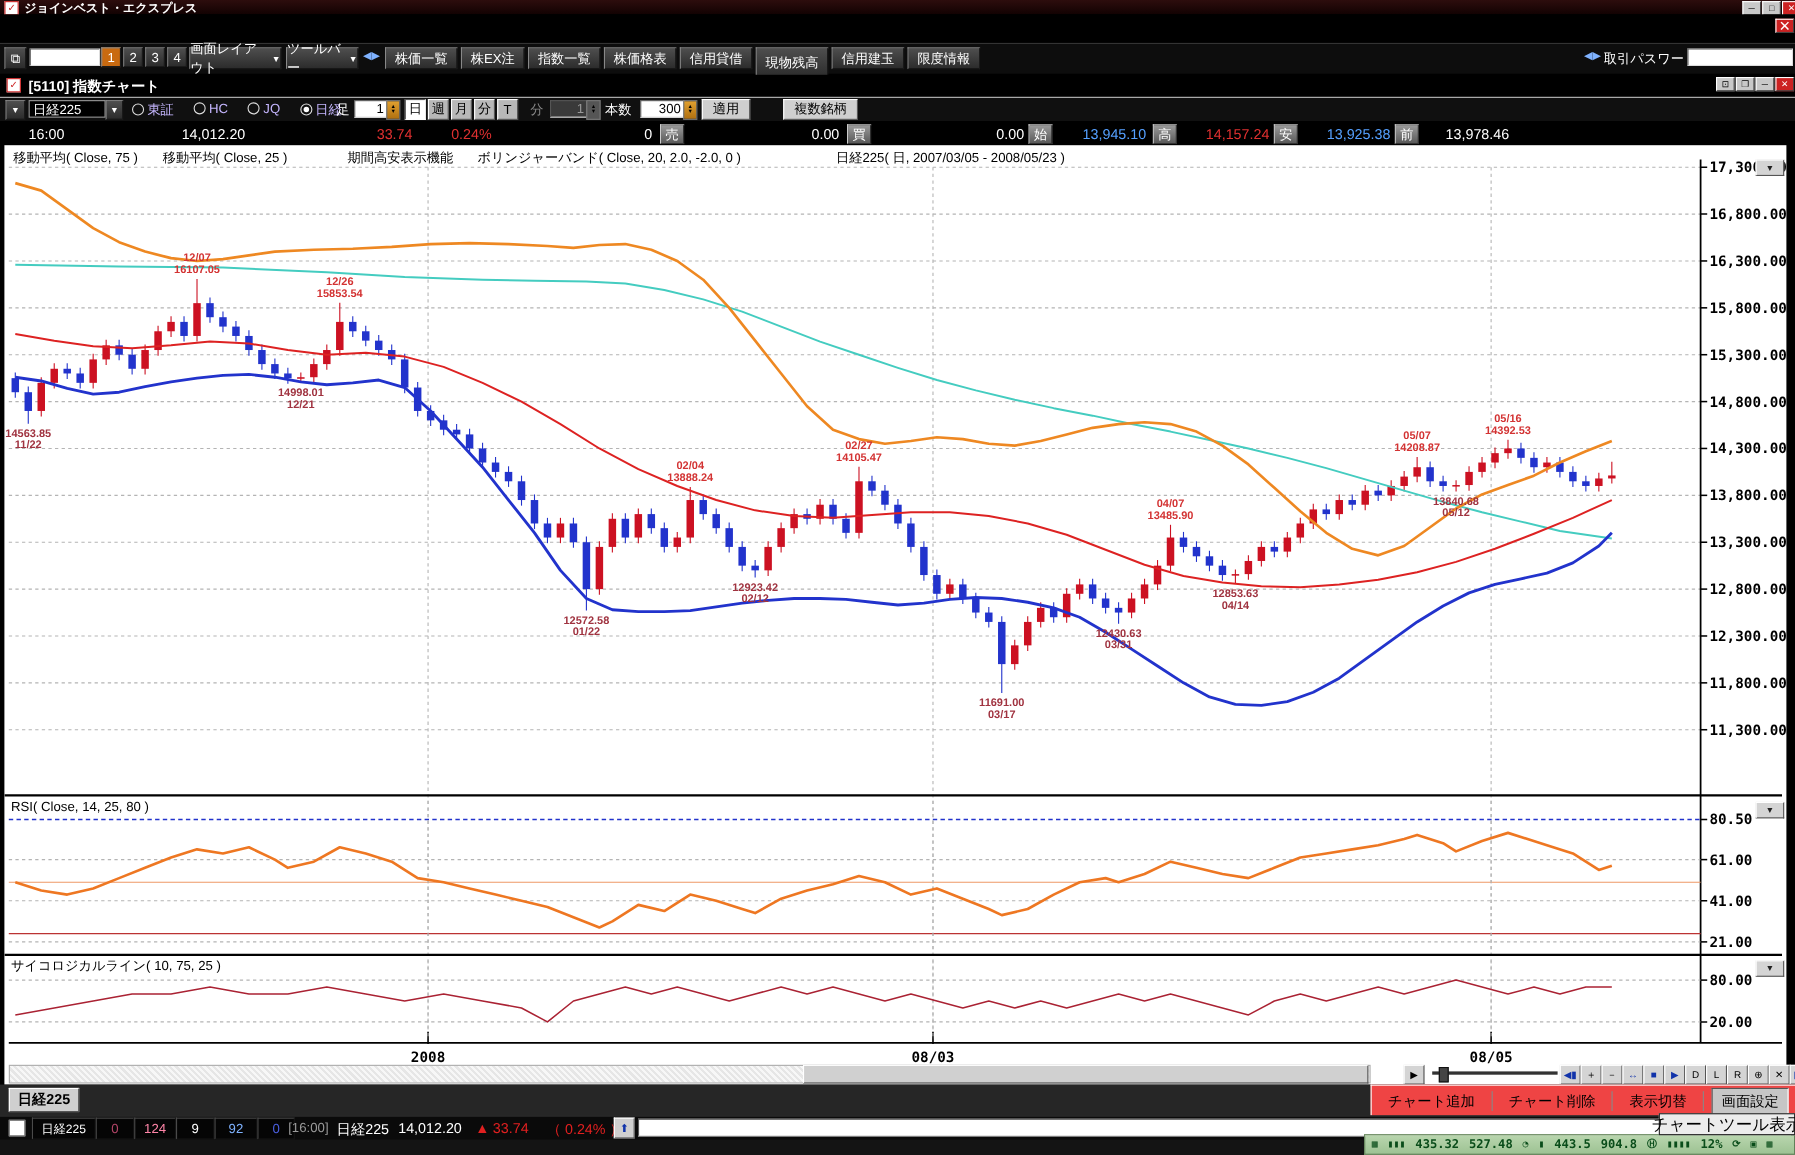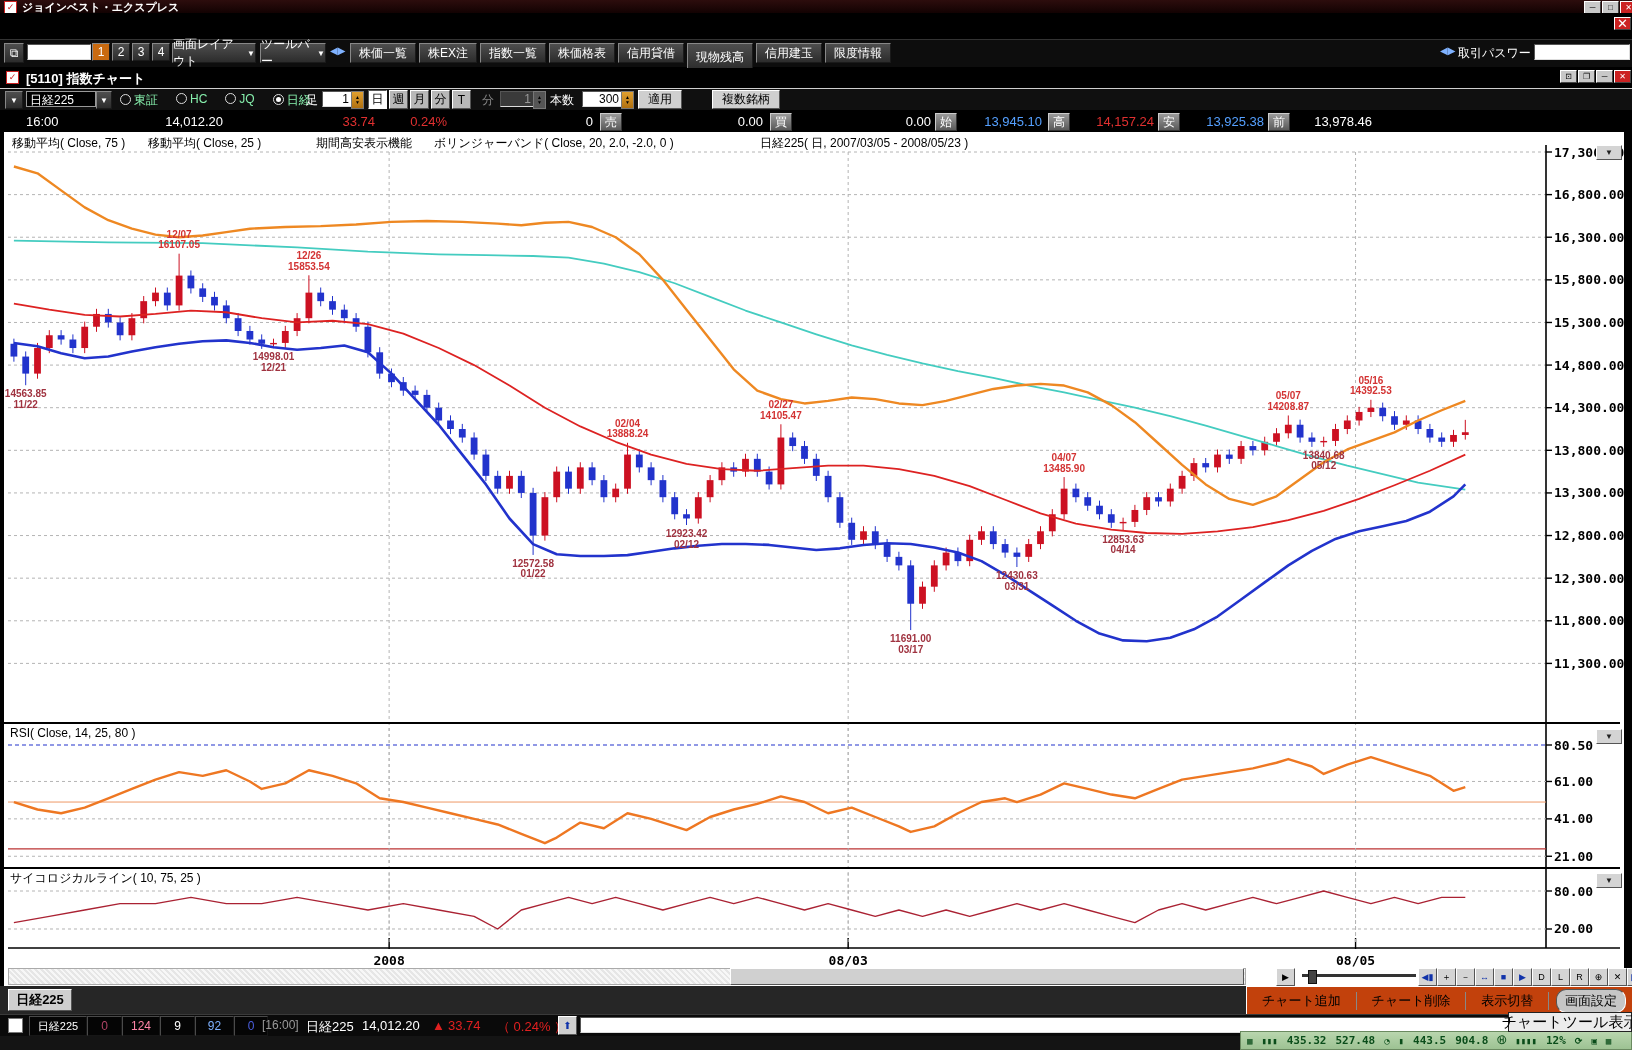--- a/index.html
+++ b/index.html
@@ -96,21 +96,21 @@
       <span class="wbtn">❐</span>
       <span class="wbtn">─</span>
       <span class="wbtn red">✕</span>
     </span>
   </div>
 
   <div class="abs controls">
     <span class="abs btnD raisedD" style="left:5px;top:2px;width:16px;height:16px;font-size:8px;">▼</span>
     <span class="abs" style="left:26px;top:2px;width:62px;height:14px;background:#000;border:1px solid #999;color:#fff;font-size:12px;padding:0 3px;">日経225</span>
     <span class="abs btnD raisedD" style="left:96px;top:2px;width:14px;height:16px;font-size:8px;">▼</span>
-    <span id="market-radios" class="abs" style="left:120px;top:3px;display:flex;gap:18px;color:#86efac;font-size:12px;">
+    <span id="market-radios" class="abs" style="left:120px;top:3px;display:flex;gap:18px;color:#c4b5fd;font-size:12px;">
         <span><span class="radio"></span><span>東証</span></span>
         <span><span class="radio"></span><span>HC</span></span>
         <span><span class="radio"></span><span>JQ</span></span>
         <span><span class="radio sel"></span><span>日経</span></span>
       </span>
     <span class="abs" style="left:306px;top:3px;color:#fff;font-size:12px;">足</span>
     <input class="abs inpD" style="left: 322px; top: 2px; width: 24px;" value="1">
     <span class="abs spin" style="left:351px;top:2px;">▲<br>▼</span>
     <span id="period-buttons" class="abs" style="left:368px;top:1px;display:flex;gap:2px;">
         <span class="btnL sunkenL" style="width: 17px; height: 17px; font-size: 12px; background: rgb(255, 255, 255);">日</span>
@@ -528,28 +528,28 @@
         <span class="minibtn" style="color: rgb(0, 0, 0);">L</span>
         <span class="minibtn" style="color: rgb(0, 0, 0);">R</span>
         <span class="minibtn" style="color: rgb(0, 0, 0);">⊕</span>
         <span class="minibtn" style="color: rgb(0, 0, 0);">✕</span>
         <span class="minibtn" style="color: rgb(17, 51, 170);">▮▶</span>
       </span>
   </div>
 
   <div class="abs tabrow">
     <span class="abs btnL raisedL" style="left:8px;top:3px;width:62px;height:20px;font-weight:bold;font-size:13px;">日経225</span>
-    <div class="abs" style="left:1246px;top:0;width:386px;height:28px;background:#c2410c;border-top:1px solid #fff;border-left:1px solid #fff;display:flex;align-items:center;justify-content:space-evenly;" id="bottom-buttons">
+    <div class="abs" style="left:1246px;top:0;width:386px;height:28px;background:#ef4444;border-top:1px solid #fff;border-left:1px solid #fff;display:flex;align-items:center;justify-content:space-evenly;" id="bottom-buttons">
         <span style="font-size: 13px; color: rgb(0, 0, 0); padding: 2px 8px; cursor: pointer;">チャート追加</span>
         <span style="width: 1px; height: 18px; background: rgb(136, 136, 136);"></span>
         <span style="font-size: 13px; color: rgb(0, 0, 0); padding: 2px 8px; cursor: pointer;">チャート削除</span>
         <span style="width: 1px; height: 18px; background: rgb(136, 136, 136);"></span>
         <span style="font-size: 13px; color: rgb(0, 0, 0); padding: 2px 8px; cursor: pointer;">表示切替</span>
         <span style="width: 1px; height: 18px; background: rgb(136, 136, 136);"></span>
-        <span style="font-size: 13px; color: rgb(0, 0, 0); padding: 2px 8px; cursor: pointer; border-width: 1px; border-style: solid; border-image: initial; border-color: rgb(85, 85, 85) rgb(255, 255, 255) rgb(255, 255, 255) rgb(85, 85, 85); background: rgb(198, 198, 198); border-radius: 10px;">画面設定</span>
+        <span style="font-size: 13px; color: rgb(0, 0, 0); padding: 2px 8px; cursor: pointer; border-width: 1px; border-style: solid; border-image: initial; border-color: rgb(85, 85, 85) rgb(255, 255, 255) rgb(255, 255, 255) rgb(85, 85, 85); background: rgb(198, 198, 198);">画面設定</span>
       </div>
   </div>
 
   <div class="abs tooltip" style="left:1508px;top:1012px;width:122px;height:18px;">チャートツール表示</div>
 
   <div class="abs statusrow" id="status-row">
     <span class="abs" style="left:8px;top:3px;width:13px;height:13px;background:#fff;border:1px solid #777;"></span>
     <span id="status-cells" class="abs" style="left:29px;top:1px;display:flex;">
         <span class="cellbox" style="width: 56px; color: rgb(255, 255, 255); font-size: 11px;">日経225</span>
         <span class="cellbox" style="width: 33px; color: rgb(176, 68, 102);">0</span>

